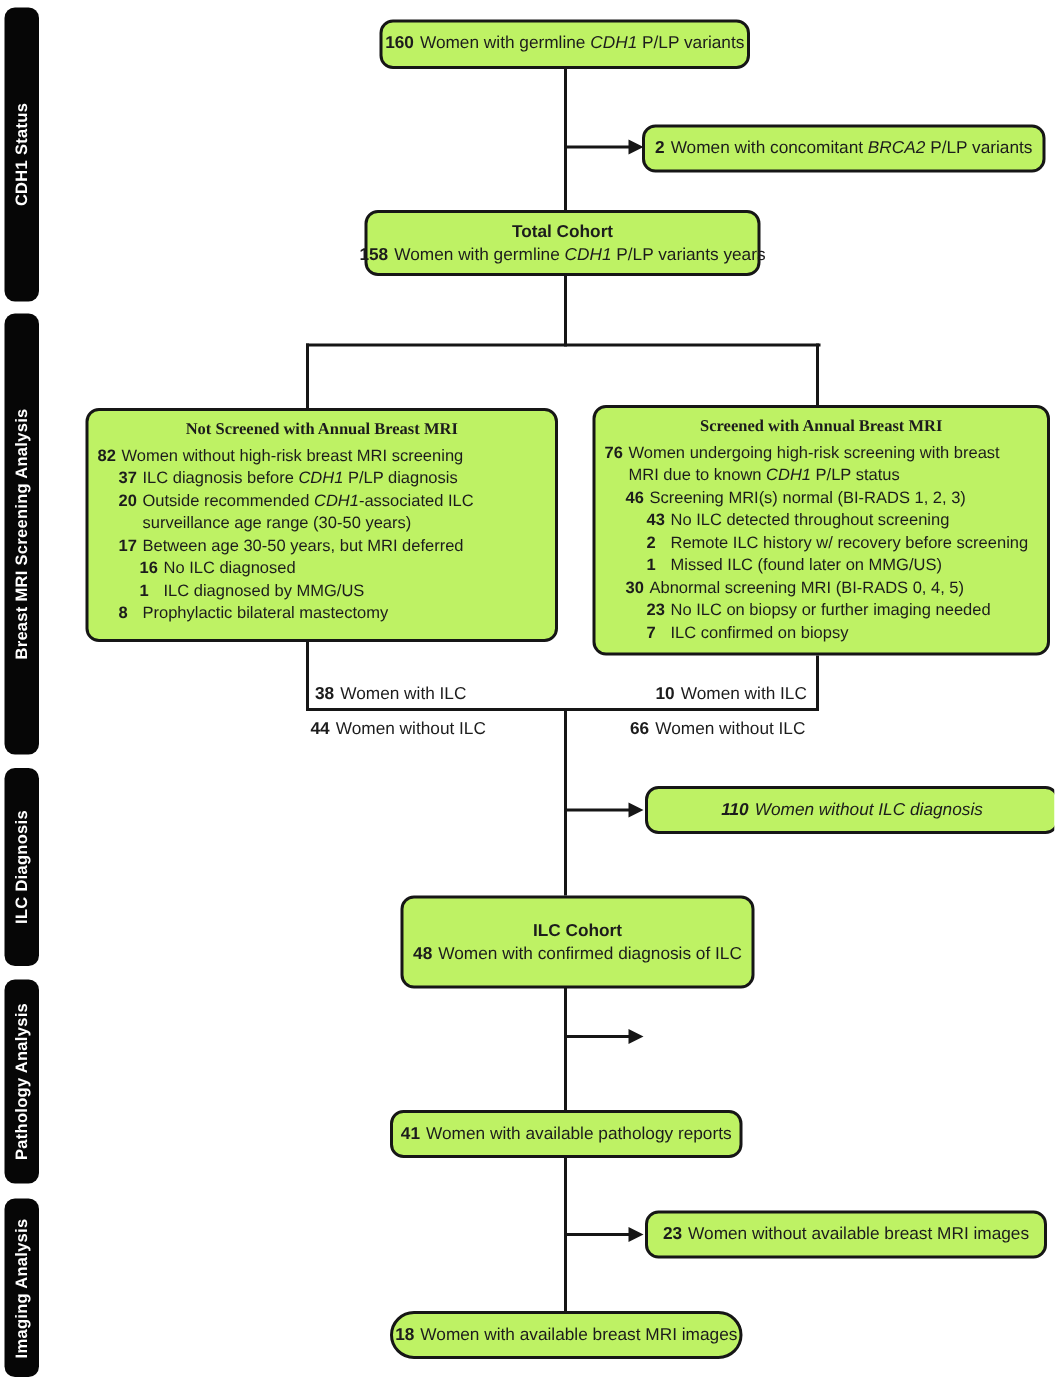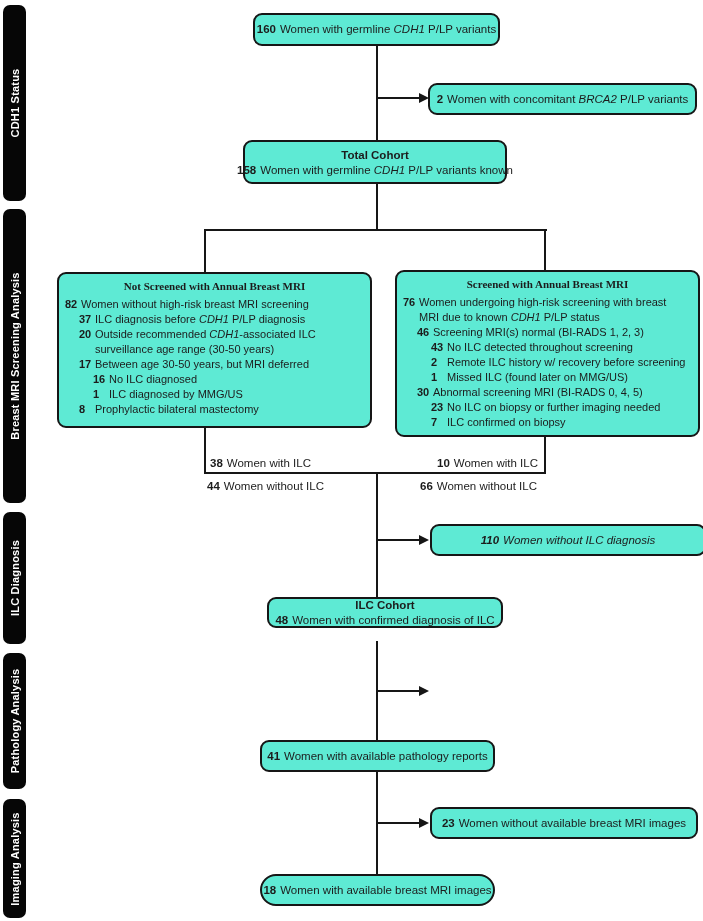--- a/index.html
+++ b/index.html
@@ -11,21 +11,21 @@
   .bar {
     position:absolute; left:3px; width:23px; background:#060606; border-radius:7px;
   }
   .bar-label {
     position:absolute; left:50%; top:50%;
     transform:translate(-50%,-50%) rotate(-90deg);
     color:#ffffff; font-weight:bold; font-size:11px; white-space:nowrap; letter-spacing:0.2px;
   }
   
   .fbox {
-    position:absolute; box-sizing:border-box; background:#5eead4;
+    position:absolute; box-sizing:border-box; background:#bef264;
     border:2px solid #161616; border-radius:9px;
   }
   .center-box {
     display:flex; flex-direction:column; align-items:center; justify-content:center;
     text-align:center; font-size:11.5px; line-height:16px;
   }
   .center-box .title { font-weight:bold; font-size:11.5px; }
   .detail-box { font-size:11px; padding:5px 6px 0 6px; }
   .detail-box .title { font-weight:bold; text-align:center; font-size:11px; line-height:15px; margin-bottom:3px;font-family:Liberation Serif, serif; }
   .line { line-height:15px; white-space:nowrap; }
@@ -89,21 +89,21 @@
       <div class="line"><span class="num">160</span><span>Women with germline </span><span class="it">CDH1</span><span> P/LP variants</span></div>
     </div>
 
   <div class="fbox center-box" style="left:428px;top:83px;width:269px;height:32px;">
       <div class="line"><span class="num">2</span><span>Women with concomitant </span><span class="it">BRCA2</span><span> P/LP variants</span></div>
     </div>
 
   <div class="fbox center-box" style="left:243px;top:140px;width:264px;height:44px;">
     <div class="title">Total Cohort</div>
     <div>
-        <div class="line"><span class="num">158</span><span>Women with germline </span><span class="it">CDH1</span><span> P/LP variants known</span></div>
+        <div class="line"><span class="num">158</span><span>Women with germline </span><span class="it">CDH1</span><span> P/LP variants years</span></div>
       </div>
   </div>
 
   <div class="fbox detail-box" style="left:57px;top:272px;width:315px;height:156px;">
     <div class="title">Not Screened with Annual Breast MRI</div>
     <div>
         <div class="line"><span class="num">82</span><span>Women without high-risk breast MRI screening</span></div>
         <div class="line ind1"><span class="num">37</span><span>ILC diagnosis before </span><span class="it">CDH1</span><span> P/LP diagnosis</span></div>
         <div class="line ind1"><span class="num">20</span><span>Outside recommended </span><span class="it">CDH1</span><span>-associated ILC</span></div>
         <div class="line ind1"><span class="num"></span><span>surveillance age range (30-50 years)</span></div>
@@ -139,21 +139,21 @@
       <div class="line"><span class="num">44</span><span>Women without ILC</span></div>
     </div>
   <div class="flabel" style="left:420px;top:479px;">
       <div class="line"><span class="num">66</span><span>Women without ILC</span></div>
     </div>
 
   <div class="fbox center-box" style="left:430px;top:524px;width:276px;height:32px;font-style:italic;">
       <div class="line"><span class="num">110</span><span>Women without ILC diagnosis</span></div>
     </div>
 
-  <div class="fbox center-box" style="left:267px;top:597px;width:236px;height:31px;">
+  <div class="fbox center-box" style="left:267px;top:597px;width:236px;height:62px;">
     <div class="title">ILC Cohort</div>
     <div>
         <div class="line"><span class="num">48</span><span>Women with confirmed diagnosis of ILC</span></div>
       </div>
   </div>
 
 
   <div class="fbox center-box" style="left:260px;top:740px;width:235px;height:32px;">
       <div class="line"><span class="num">41</span><span>Women with available pathology reports</span></div>
     </div>

